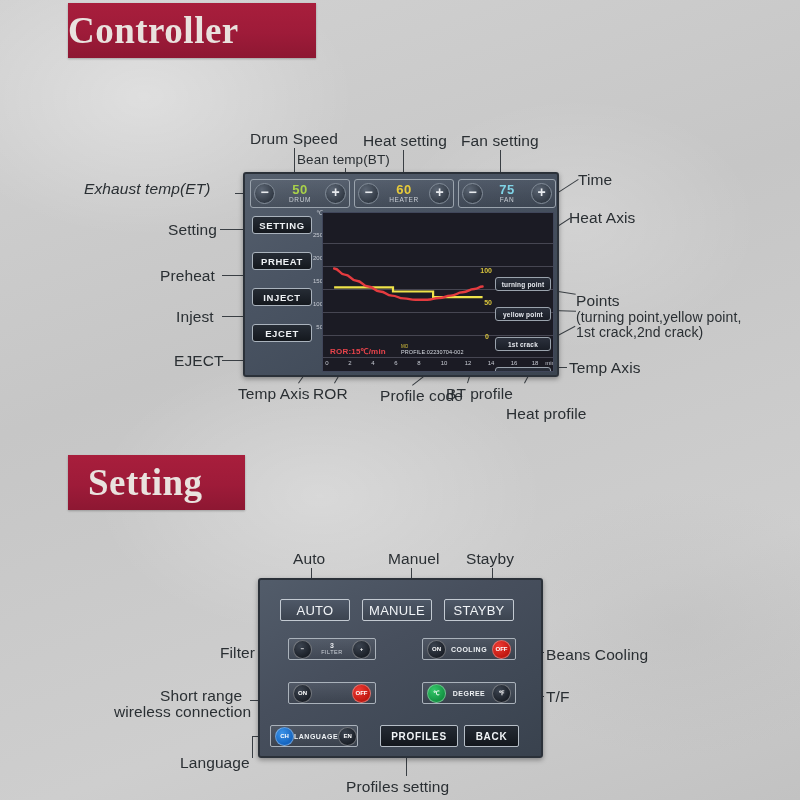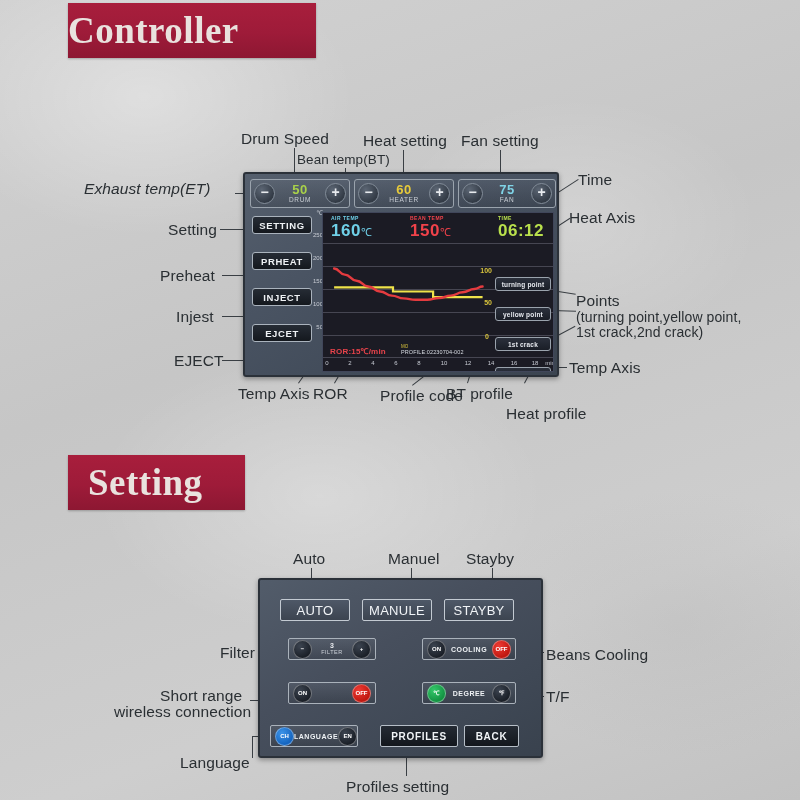--- a/index.html
+++ b/index.html
@@ -190,21 +190,21 @@
   #b-profiles{left:112px;top:145px;width:78px;margin-left:8px;}
   #b-back{left:204px;top:145px;width:55px;}
 </style>
 </head>
 <body>
 
 <div class="bg-texture"></div>
 
 <div class="banner" id="banner-controller">Controller</div>
 
-<div class="ann" style="left:241px;top:130px;">Drum Speed</div>
+<div class="ann" style="left:250px;top:130px;">Drum Speed</div>
 <div class="lead v" style="left:294px;top:148px;height:28px;"></div>
 
 <div class="ann" style="left:297px;top:152px;font-size:13.5px;">Bean temp(BT)</div>
 <div class="lead v" style="left:345px;top:168px;height:10px;"></div>
 
 <div class="ann" style="left:363px;top:132px;">Heat setting</div>
 <div class="lead v" style="left:403px;top:150px;height:26px;"></div>
 
 <div class="ann" style="left:461px;top:132px;">Fan setting</div>
 <div class="lead v" style="left:500px;top:150px;height:26px;"></div>
@@ -293,34 +293,20 @@
     <div class="yt" style="top:-2px;font-size:6.5px;">℃</div>
     <div class="yt" style="top:22px;">250</div>
     <div class="yt" style="top:45px;">200</div>
     <div class="yt" style="top:68px;">150</div>
     <div class="yt" style="top:91px;">100</div>
     <div class="yt" style="top:114px;">50</div>
   </div>
 
   <div id="screen">
 
-    <div id="readout">
-      <div class="ro" id="ro-air">
-        <span class="lbl">AIR TEMP</span>
-        <span class="num"><span>160</span><span class="unit">℃</span></span>
-      </div>
-      <div class="ro" id="ro-bean">
-        <span class="lbl">BEAN TEMP</span>
-        <span class="num"><span>150</span><span class="unit">℃</span></span>
-      </div>
-      <div class="ro" id="ro-time">
-        <span class="lbl">TIME</span>
-        <span class="num">06:12</span>
-      </div>
-    </div>
 
     <div id="plot">
       <div class="gridline" style="top:0px;"></div>
       <div class="gridline" style="top:23px;"></div>
       <div class="gridline" style="top:46px;"></div>
       <div class="gridline" style="top:69px;"></div>
       <div class="gridline" style="top:92px;"></div>
       <div class="gridline" style="top:114px;"></div>
 
       <svg id="curves" width="232" height="115" viewBox="0 0 232 115" style="position:absolute;left:0;top:0;">

